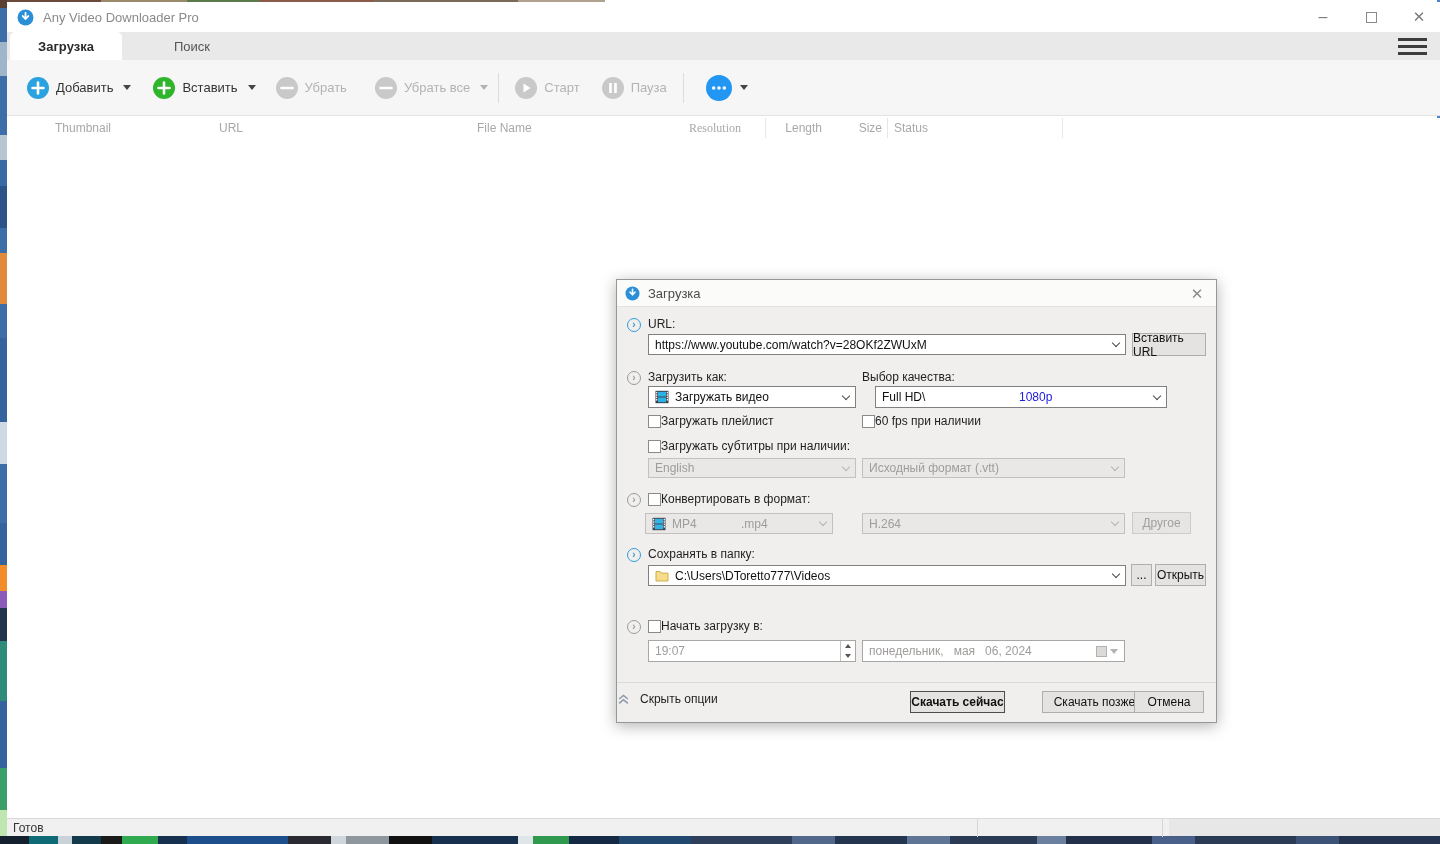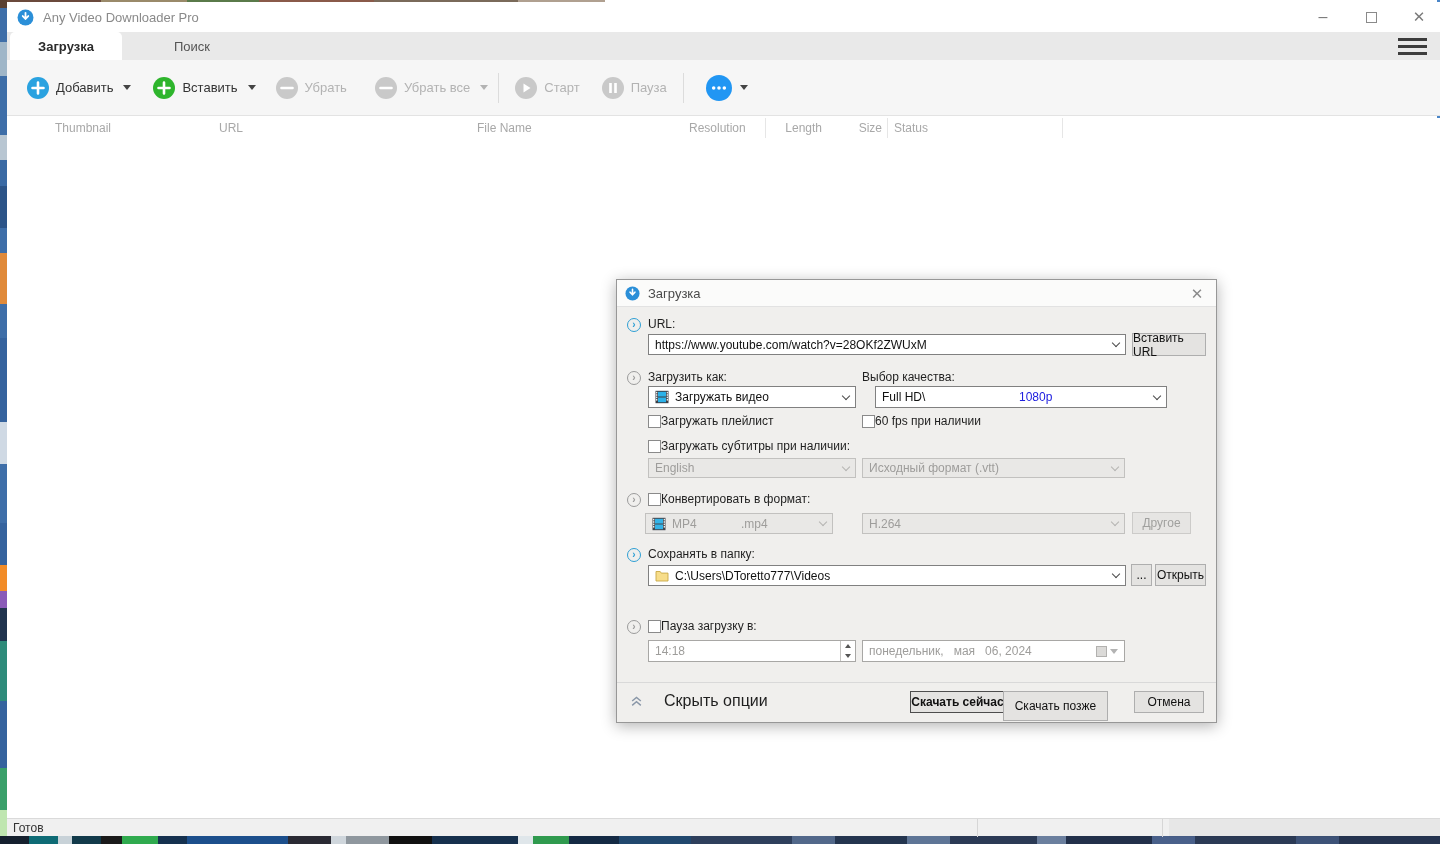--- a/index.html
+++ b/index.html
@@ -44,21 +44,21 @@
   .caret.gray { border-top-color:#b3b3b3; }
   .tb-sep { width:1px; height:30px; background:#dcdcdc; margin:0 10px; }
   .more-btn { display:flex; align-items:center; gap:4px; margin-left:12px; }
 
   
   .thead { position:absolute; left:7px; top:118px; right:0; height:20px; background:#fff; display:flex; align-items:center; color:#a8a8a8; font-size:12px; }
   .th { height:20px; display:flex; align-items:center; }
   .th-thumb { width:212px; padding-left:48px; }
   .th-url { width:258px; }
   .th-file { width:212px; }
-  .th-res { width:77px; border-right:1px solid #e6e6e6; }
+  .th-res { width:77px; border-right:1px solid #e6e6e6;font-family:Liberation Serif, serif; }
   .th-len { width:68px; justify-content:flex-end; padding-right:12px; }
   .th-size { width:54px; justify-content:flex-end; padding-right:5px; border-right:1px solid #e6e6e6; }
   .th-status { width:175px; padding-left:6px; border-right:1px solid #e6e6e6; }
 
   .main-area { position:absolute; left:7px; top:138px; right:0; bottom:26px; background:#fff; }
 
   
   .statusbar { position:absolute; left:7px; top:818px; right:0; height:18px; background:#f0f0f0; border-top:1px solid #dadada; display:flex; align-items:center; font-size:12px; color:#333; }
   .statusbar .txt { margin-left:6px; }
   .sb-div { position:absolute; top:0; width:1px; height:18px; background:#d6d6d6; }
@@ -93,21 +93,21 @@
 
   .spinner { margin-left:auto; width:15px; align-self:stretch; border-left:1px solid #c4c3c1; display:flex; flex-direction:column; }
   .spin-half { flex:1; display:flex; align-items:center; justify-content:center; }
   .tri-up { width:0; height:0; border-left:3.5px solid transparent; border-right:3.5px solid transparent; border-bottom:4px solid #555; }
   .tri-dn { width:0; height:0; border-left:3.5px solid transparent; border-right:3.5px solid transparent; border-top:4px solid #555; }
 
   .cal-ic { margin-left:auto; display:flex; align-items:center; gap:3px; }
   .cal-sq { width:11px; height:11px; background:#dbdad8; border:1px solid #b2b1af; }
 
   .footer-sep { position:absolute; left:0; right:0; top:402px; height:1px; background:#d9d9d9; }
-  .hide-opts { position:absolute; left:13px; top:412px; display:flex; align-items:center; gap:21px; font-size:16px; color:#1f1f1f; cursor:pointer; }
+  .hide-opts { position:absolute; left:0; top:412px; display:flex; align-items:center; gap:10px; font-size:12px; color:#1f1f1f; cursor:pointer; }
   .pre { white-space:pre; }
 </style>
 </head>
 <body>
 
 <div class="screen">
 
   <div class="desk-top"></div>
   <div class="desk-left"></div>
   <div class="desk-right"></div>
@@ -328,24 +328,24 @@
       </svg>
       <span>C:\Users\DToretto777\Videos</span>
       <span class="chev"></span>
     </div>
     <div class="btn" style="left:514px;top:284px;width:21px;height:22px">...</div>
     <div class="btn" style="left:538px;top:284px;width:51px;height:22px">Открыть</div>
 
     <div class="sec-ic" style="left:10px;top:340px">›</div>
     <div class="cb-row" style="left:31px;top:339px">
       <span class="cbx"></span>
-      <span>Пауза загрузку в:</span>
+      <span>Начать загрузку в:</span>
     </div>
     <div class="combo disabled" style="left:31px;top:360px;width:208px;height:22px;background:#fff;border-color:#a8a7a5;padding-right:0">
-      <span>14:18</span>
+      <span>19:07</span>
       <span class="spinner">
         <span class="spin-half">
             <span class="tri-up"></span>
           </span>
         <span class="spin-half">
             <span class="tri-dn"></span>
           </span>
       </span>
     </div>
     <div class="combo disabled" style="left:245px;top:360px;width:263px;height:22px;background:#fff;border-color:#a8a7a5">
@@ -357,17 +357,17 @@
     </div>
 
     <div class="footer-sep"></div>
     <div class="hide-opts">
       <svg width="13" height="13" viewBox="0 0 12 12">
         <path d="M2 5.6L6 2.2 10 5.6M2 9.6L6 6.2 10 9.6" stroke="#8a97a8" fill="none" stroke-width="1.3"></path>
       </svg>
       <span>Скрыть опции</span>
     </div>
     <div class="btn default" style="left:293px;top:411px;width:95px;height:22px">Скачать сейчас</div>
-    <div class="btn" style="left:386px;top:411px;width:105px;height:30px">Скачать позже</div>
+    <div class="btn" style="left:425px;top:411px;width:105px;height:22px">Скачать позже</div>
     <div class="btn" style="left:517px;top:411px;width:70px;height:22px">Отмена</div>
   </div>
 
 </div>
 
 </body></html>

